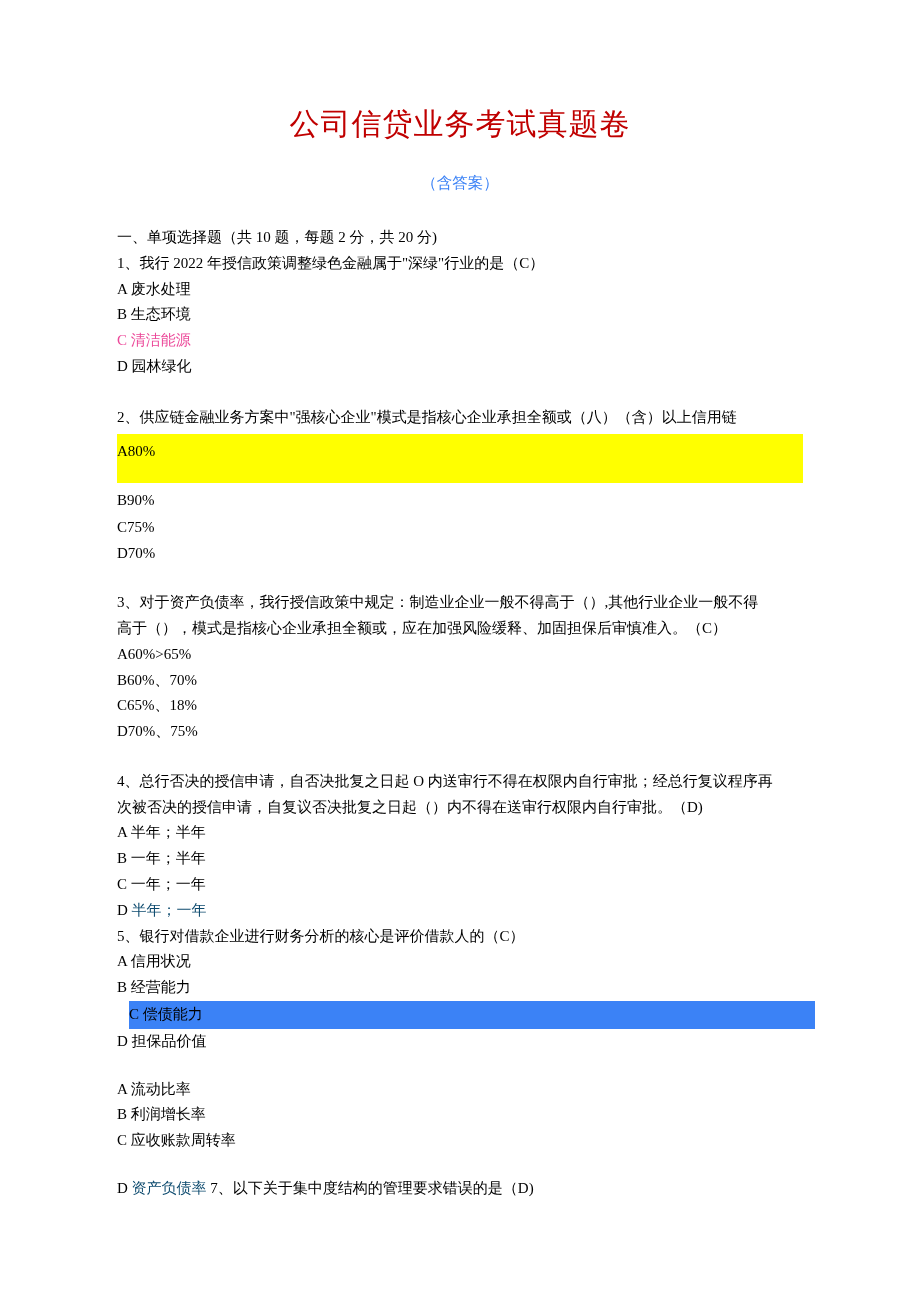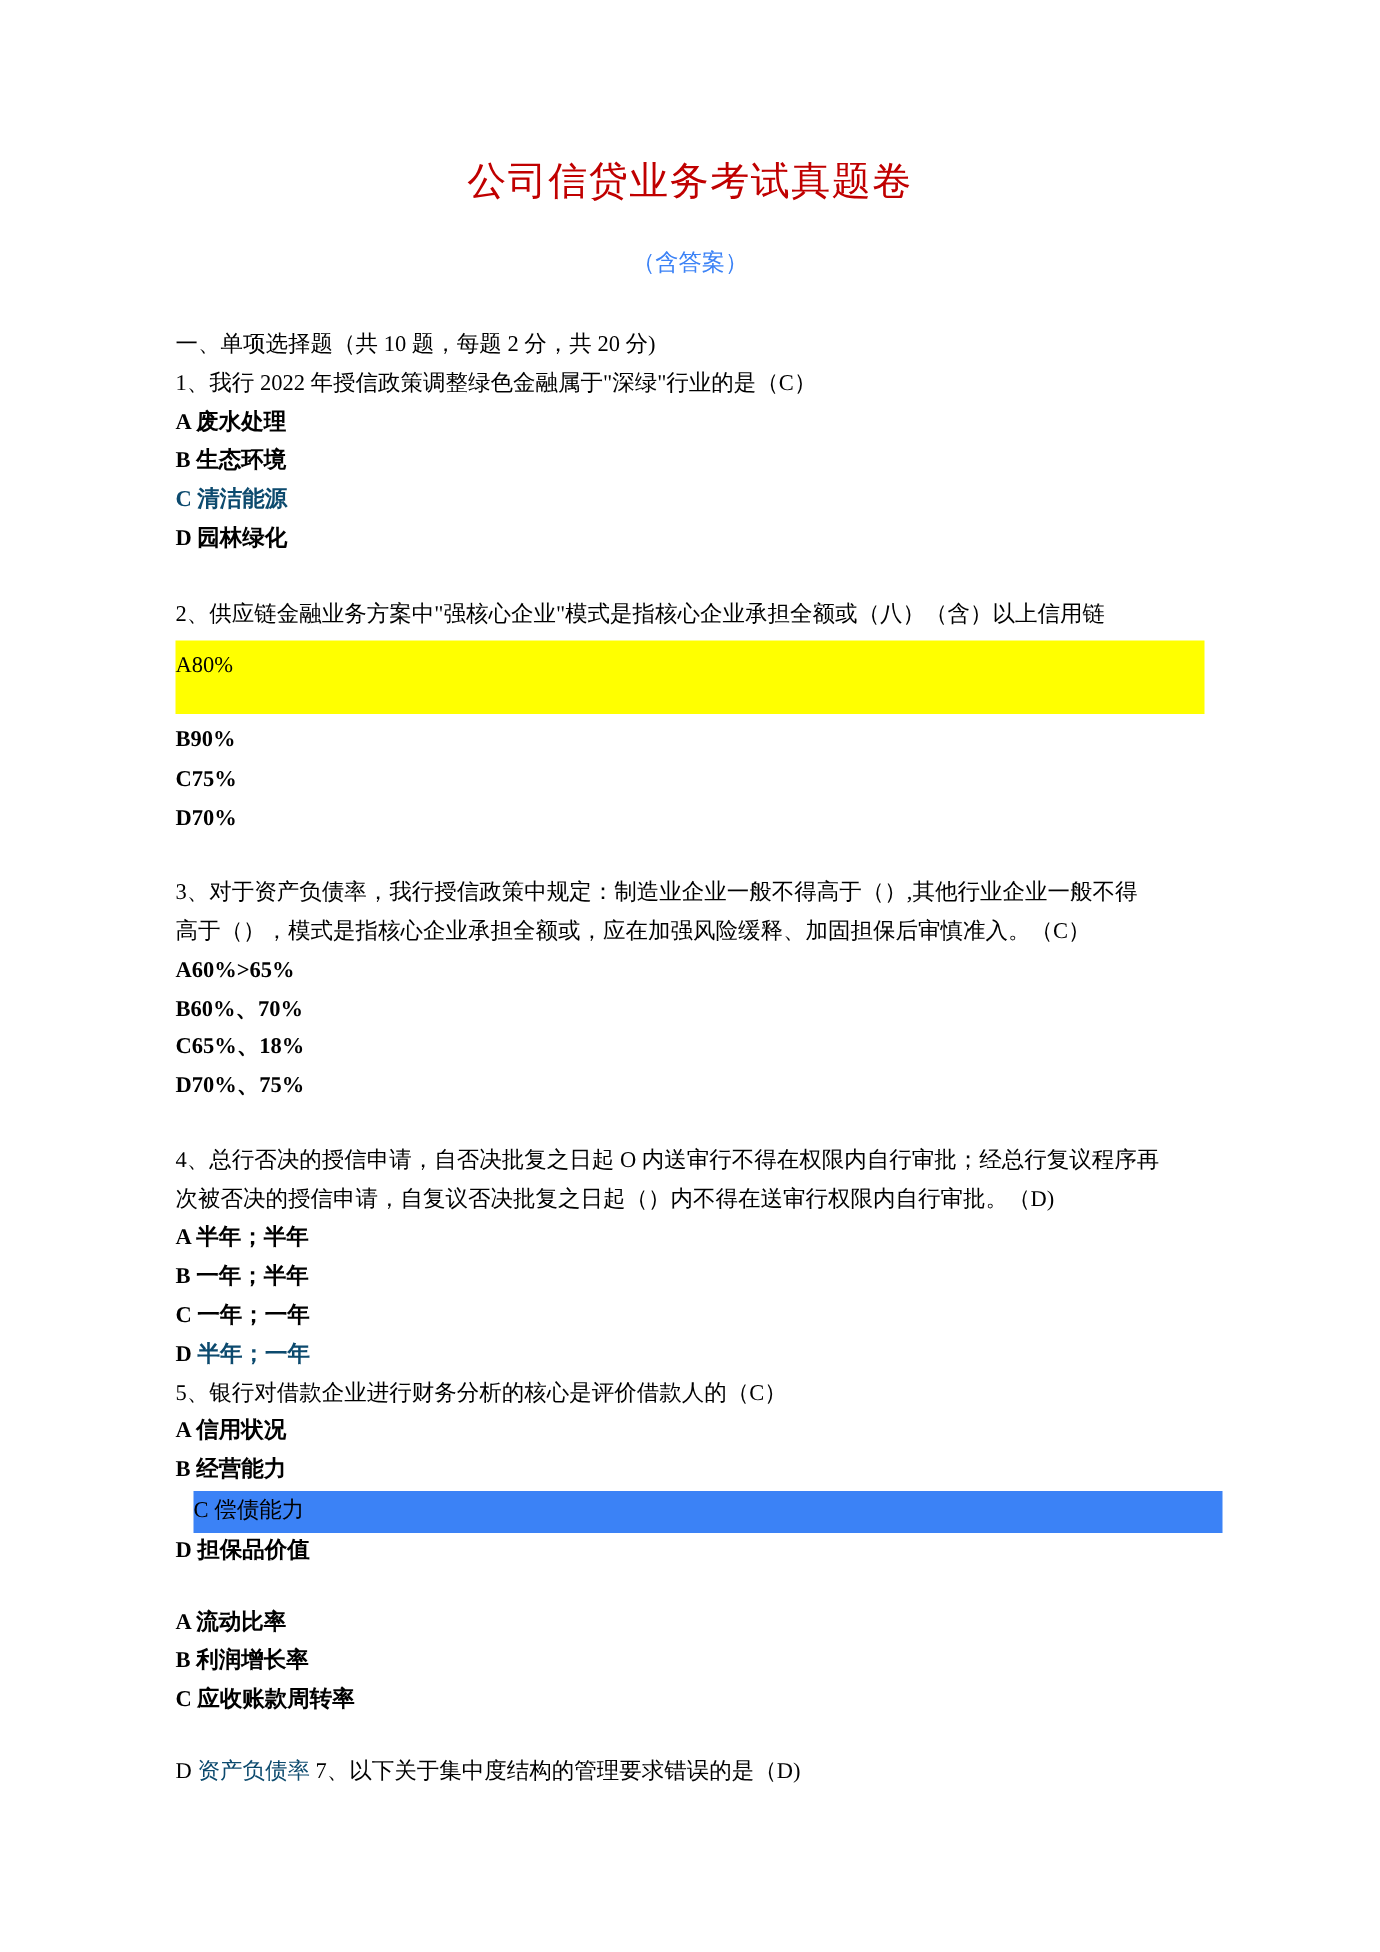--- a/index.html
+++ b/index.html
@@ -8,38 +8,38 @@
       height: 1301px;
       background: #fff;
       font-family: "SimSun", "宋体", serif;
       padding: 98px 117px 40px 117px;
       font-size: 15px;
       line-height: 1.75;
       color: #000;
     }
     .title {
       text-align: center;
-      font-size: 26px;
+      font-size: 30px;
       color: #c00000;
       font-family: "SimSun", "宋体", serif;
       font-weight: normal;
       letter-spacing: 1px;
       margin-bottom: 18px;
     }
     .subtitle {
       text-align: center;
       font-size: 15.5px;
       color: #3b82f6;
       margin-bottom: 28px;
     }
     .section-header { margin-bottom: 1px; }
     .q-block { margin-bottom: 24px; }
-    .opt { display: block; font-weight: bold; }
+    .opt { display: block; }
     .red-text { color: #0c4a6e; }
-    .blue-text { color: #0c4a6e; }
+    .blue-text { color: #ec4899; }
     .mt-gap { margin-top: 22px; }
     .q2-opt-a {
       background: #ffff00;
       display: block;
       width: 100%;
       padding: 4px 0 19px 0;
       margin: 4px 0;
     }
     .narrow { line-height: 1.72; }
     .q5-opt-c {

